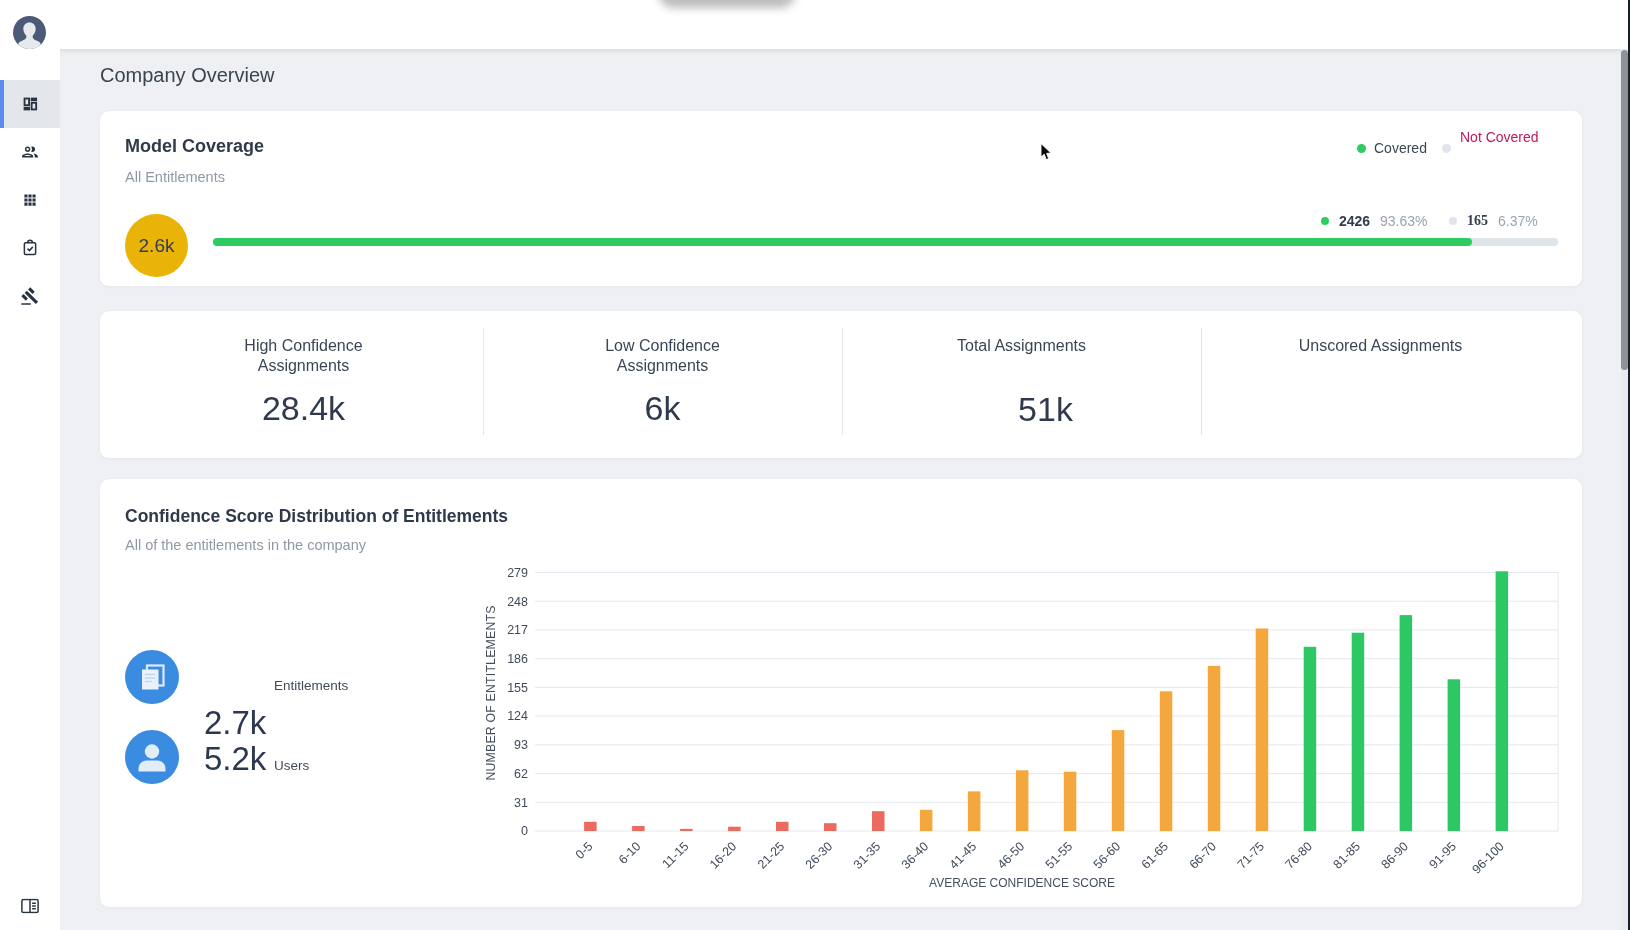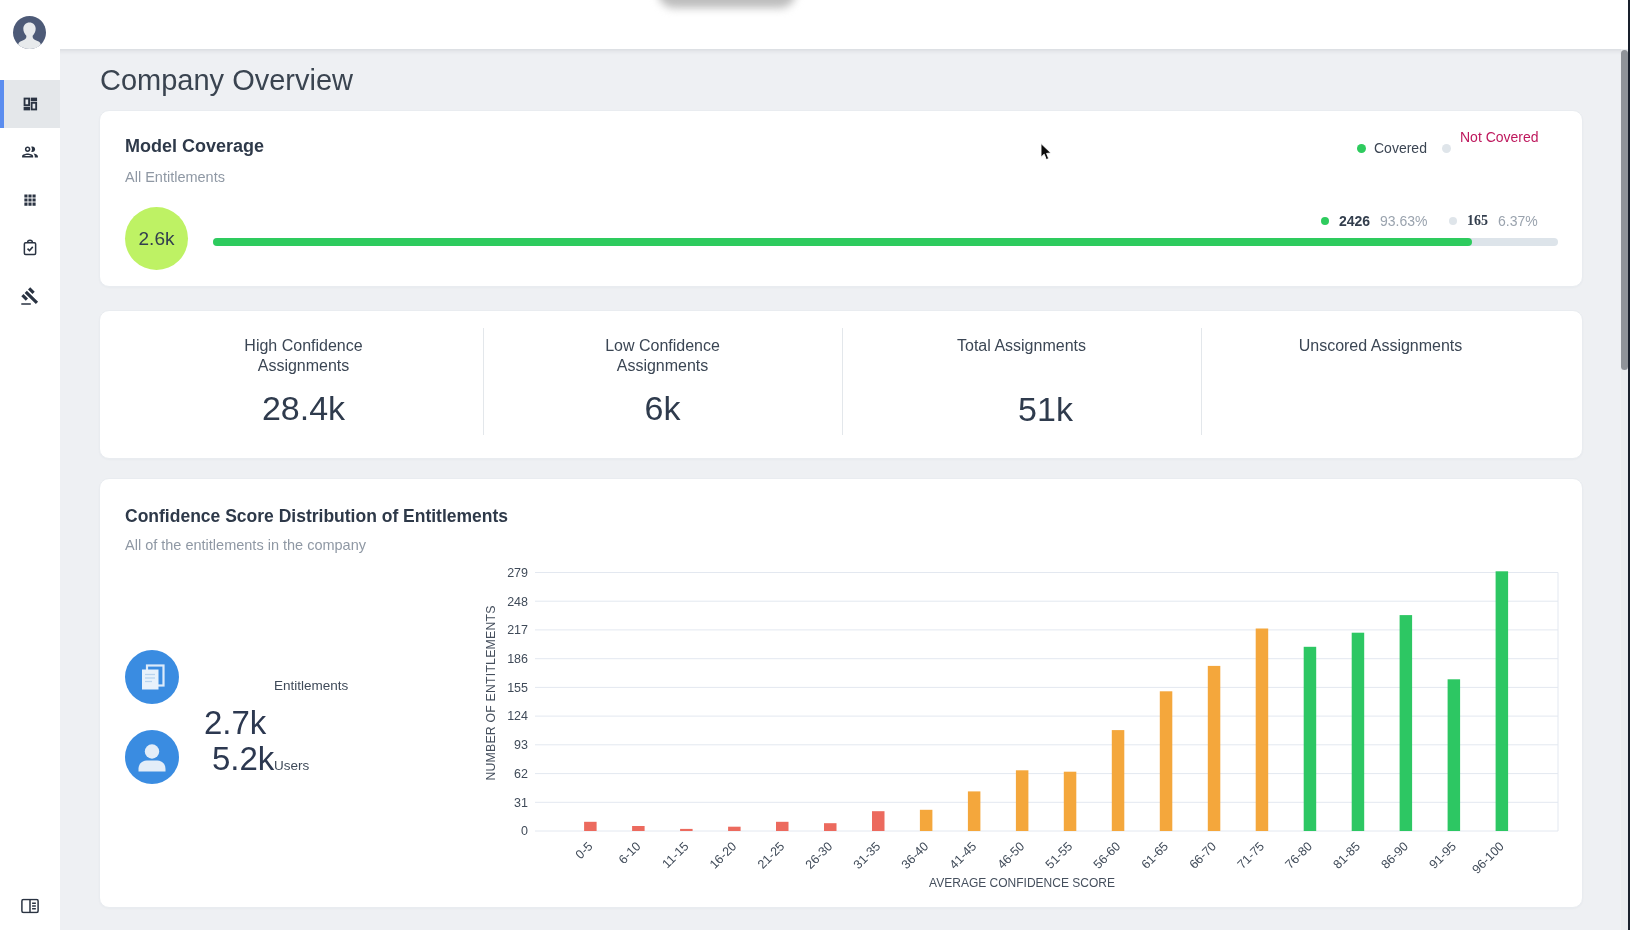--- a/index.html
+++ b/index.html
@@ -13,26 +13,26 @@
   .avatar { position:absolute; left:13px; top:16px; }
   .navitem { position:absolute; left:0; width:60px; height:48px; }
   .navitem.active { background:#e4e7ea; }
   .navitem.active::before { content:""; position:absolute; left:0; top:0; width:4px; height:48px; background:#5b8def; }
   .navitem svg { position:absolute; left:50%; top:50%; transform:translate(-50%,-50%); }
   .card { position:absolute; background:#fff; border-radius:10px; border:1px solid #e9ecf0;
           box-shadow:0 1px 2px rgba(40,60,90,.03); }
   #card1 { left:99px; top:110px; width:1484px; height:177px; }
   #card2 { left:99px; top:310px; width:1484px; height:149px; }
   #card3 { left:99px; top:478px; width:1484px; height:430px; }
-  .pagetitle { position:absolute; left:100px; top:64px; font-size:29px; color:#3a4450; }
+  .pagetitle { position:absolute; left:100px; top:64px; font-size:20px; color:#3a4450; }
   .cardtitle { position:absolute; left:25px; font-size:18px; font-weight:bold; color:#2e3949; }
   .cardsub { position:absolute; left:25px; font-size:14.5px; color:#8f98a4; }
   
-  .bigcircle { position:absolute; left:25px; top:96px; width:63px; height:63px; border-radius:50%;
-               background:#bef264; color:#333f4f; font-size:19px; display:flex; align-items:center; justify-content:center; }
+  .bigcircle { position:absolute; left:25px; top:103px; width:63px; height:63px; border-radius:50%;
+               background:#eab308; color:#333f4f; font-size:19px; display:flex; align-items:center; justify-content:center; }
   .pbar { position:absolute; left:113px; top:127px; width:1345px; height:8px; border-radius:4px; background:#dde4ea; }
   .pbar .fill { position:absolute; left:0; top:0; height:8px; border-radius:4px; background:#2ecb5e; width:1259px; }
   .adot { position:absolute; border-radius:50%; }
   .atext { position:absolute; white-space:nowrap; }
   
   .statcols { position:absolute; left:24px; top:0; width:1436px; height:149px; display:flex; }
   .statcol { flex:1; text-align:center; position:relative; }
   .statcol + .statcol::before { content:""; position:absolute; left:0; top:17px; bottom:25px; width:1px; background:#e3e7eb; }
   .statcol .t { margin-top:25px; font-size:16px; line-height:20px; color:#3b4654; }
   .statcol .v { margin-top:13px; font-size:34px; color:#2f3b4d; }
@@ -151,21 +151,21 @@
       </svg>
     </div>
     <div class="bignum" style="left:104px;top:181px;margin-top:44px;">2.7k</div>
     <div class="biglabel" style="left:174px;top:199px;">Entitlements</div>
     <div class="bluecirc" style="left:25px;top:251px;">
       <svg width="54" height="54" viewBox="0 0 54 54">
         <circle cx="27" cy="21.5" r="7.2" fill="#e3edf8"></circle>
         <path d="M13.5 41.5v-2.8c0-4.5 3.7-8.2 8.2-8.2h10.6c4.5 0 8.2 3.7 8.2 8.2v2.8z" fill="#e3edf8"></path>
       </svg>
     </div>
-    <div class="bignum" style="left:112px;top:261px;">5.2k</div>
+    <div class="bignum" style="left:104px;top:261px;">5.2k</div>
     <div class="biglabel" style="left:174px;top:279px;">Users</div>
     <svg style="position:absolute;left:0;top:0;" width="1484" height="430" viewBox="0 0 1484 430">
     <line x1="1458" y1="93.5" x2="1458" y2="352" stroke="#e3e8f0" stroke-width="1"></line>
     <line x1="435" y1="352.0" x2="1458" y2="352.0" stroke="#e3e8f0" stroke-width="1"></line>
     <text x="428" y="356.3" text-anchor="end" font-size="12.5" fill="#404b59">0</text>
     <line x1="435" y1="323.3" x2="1458" y2="323.3" stroke="#e3e8f0" stroke-width="1"></line>
     <text x="428" y="327.6" text-anchor="end" font-size="12.5" fill="#404b59">31</text>
     <line x1="435" y1="294.6" x2="1458" y2="294.6" stroke="#e3e8f0" stroke-width="1"></line>
     <text x="428" y="298.9" text-anchor="end" font-size="12.5" fill="#404b59">62</text>
     <line x1="435" y1="265.8" x2="1458" y2="265.8" stroke="#e3e8f0" stroke-width="1"></line>

